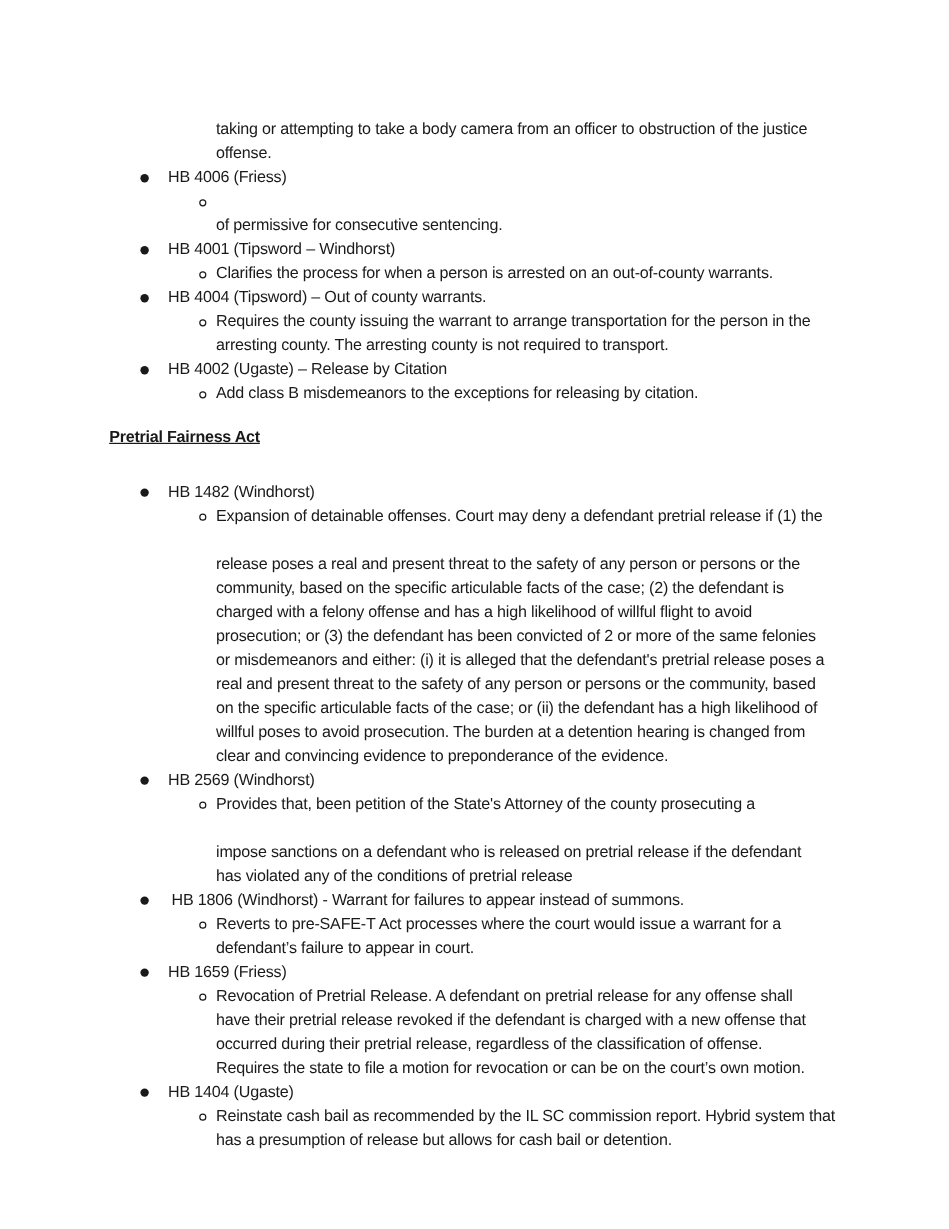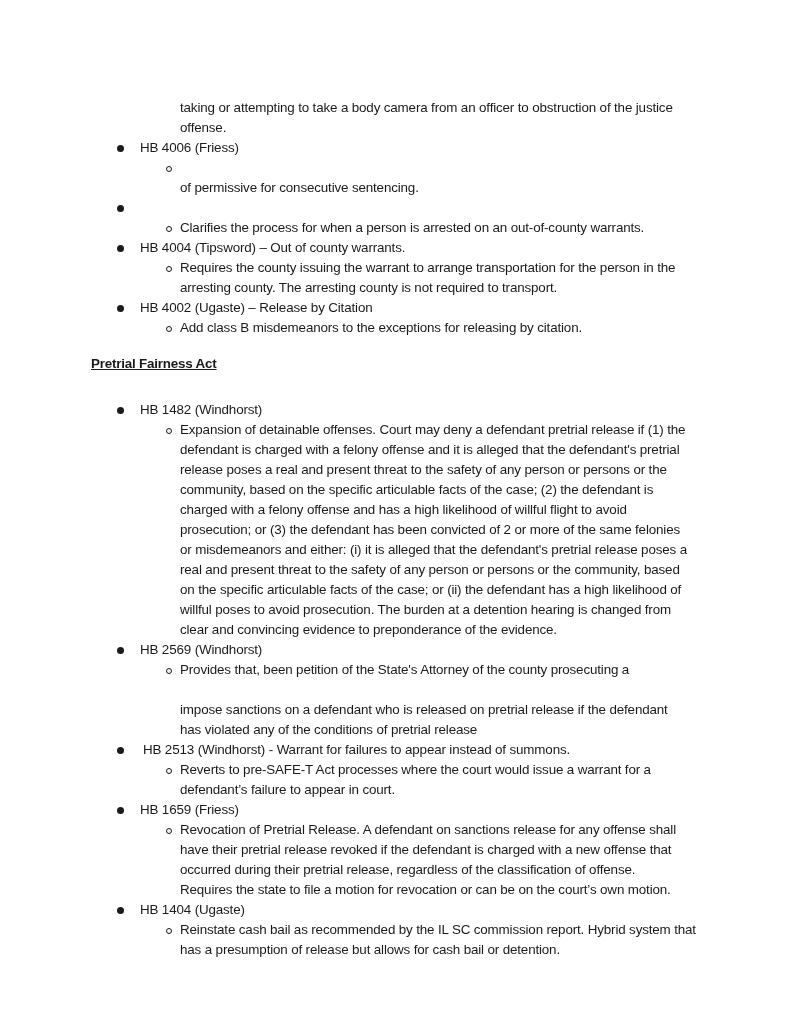--- a/index.html
+++ b/index.html
@@ -24,68 +24,68 @@
 
   <div class="line l2" style="top:98px">taking or attempting to take a body camera from an officer to obstruction of the justice</div>
   <div class="line l2" style="top:118px">offense.</div>
 
   <div class="b1" style="top:145px"></div>
   <div class="line l1" style="top:138px">HB 4006 (Friess)</div>
   <div class="b2" style="top:166px"></div>
   <div class="line l2" style="top:178px">of permissive for consecutive sentencing.</div>
 
   <div class="b1" style="top:205px"></div>
+  <div class="line l1" style="top:198px">HB 4001 (Tipsword – Windhorst)</div>
   <div class="b2" style="top:226px"></div>
   <div class="line l2" style="top:218px">Clarifies the process for when a person is arrested on an out-of-county warrants.</div>
 
   <div class="b1" style="top:245px"></div>
   <div class="line l1" style="top:238px">HB 4004 (Tipsword) – Out of county warrants.</div>
   <div class="b2" style="top:266px"></div>
   <div class="line l2" style="top:258px">Requires the county issuing the warrant to arrange transportation for the person in the</div>
   <div class="line l2" style="top:278px">arresting county. The arresting county is not required to transport.</div>
 
   <div class="b1" style="top:305px"></div>
   <div class="line l1" style="top:298px">HB 4002 (Ugaste) – Release by Citation</div>
   <div class="b2" style="top:326px"></div>
   <div class="line l2" style="top:318px">Add class B misdemeanors to the exceptions for releasing by citation.</div>
 
   <div class="heading">Pretrial Fairness Act</div>
 
   <div class="b1" style="top:407px"></div>
   <div class="line l1" style="top:400px">HB 1482 (Windhorst)</div>
   <div class="b2" style="top:428px"></div>
   <div class="line l2" style="top:420px">Expansion of detainable offenses. Court may deny a defendant pretrial release if (1) the</div>
-  <div class="line l2" style="top:440px">defendant is charged with a felony offense and it is alleged that the defendant's pretrial</div>
   <div class="line l2" style="top:460px">release poses a real and present threat to the safety of any person or persons or the</div>
   <div class="line l2" style="top:480px">community, based on the specific articulable facts of the case; (2) the defendant is</div>
   <div class="line l2" style="top:500px">charged with a felony offense and has a high likelihood of willful flight to avoid</div>
   <div class="line l2" style="top:520px">prosecution; or (3) the defendant has been convicted of 2 or more of the same felonies</div>
   <div class="line l2" style="top:540px">or misdemeanors and either: (i) it is alleged that the defendant's pretrial release poses a</div>
   <div class="line l2" style="top:560px">real and present threat to the safety of any person or persons or the community, based</div>
   <div class="line l2" style="top:580px">on the specific articulable facts of the case; or (ii) the defendant has a high likelihood of</div>
   <div class="line l2" style="top:600px">willful poses to avoid prosecution. The burden at a detention hearing is changed from</div>
   <div class="line l2" style="top:620px">clear and convincing evidence to preponderance of the evidence.</div>
 
   <div class="b1" style="top:647px"></div>
   <div class="line l1" style="top:640px">HB 2569 (Windhorst)</div>
   <div class="b2" style="top:668px"></div>
   <div class="line l2" style="top:660px">Provides that, been petition of the State's Attorney of the county prosecuting a</div>
   <div class="line l2" style="top:700px">impose sanctions on a defendant who is released on pretrial release if the defendant</div>
   <div class="line l2" style="top:720px">has violated any of the conditions of pretrial release</div>
 
   <div class="b1" style="top:747px"></div>
-  <div class="line" style="left:143px;top:740px">HB 2513 (Windhorst) - Warrant for failures to appear instead of summons.</div>
+  <div class="line" style="left:143px;top:740px">HB 1806 (Windhorst) - Warrant for failures to appear instead of summons.</div>
   <div class="b2" style="top:768px"></div>
   <div class="line l2" style="top:760px">Reverts to pre-SAFE-T Act processes where the court would issue a warrant for a</div>
   <div class="line l2" style="top:780px">defendant’s failure to appear in court.</div>
 
   <div class="b1" style="top:807px"></div>
   <div class="line l1" style="top:800px">HB 1659 (Friess)</div>
   <div class="b2" style="top:828px"></div>
-  <div class="line l2" style="top:820px">Revocation of Pretrial Release.  A defendant on sanctions release for any offense shall</div>
+  <div class="line l2" style="top:820px">Revocation of Pretrial Release.  A defendant on pretrial release for any offense shall</div>
   <div class="line l2" style="top:840px">have their pretrial release revoked if the defendant is charged with a new offense that</div>
   <div class="line l2" style="top:880px">Requires the state to file a motion for revocation or can be on the court’s own motion.</div>
   <div class="line l2" style="top:860px">occurred during their pretrial release, regardless of the classification of offense.</div>
 
   <div class="b1" style="top:907px"></div>
   <div class="line l1" style="top:900px">HB 1404 (Ugaste)</div>
   <div class="b2" style="top:928px"></div>
   <div class="line l2" style="top:920px">Reinstate cash bail as recommended by the IL SC commission report. Hybrid system that</div>
   <div class="line l2" style="top:940px">has a presumption of release but allows for cash bail or detention.</div>
 

